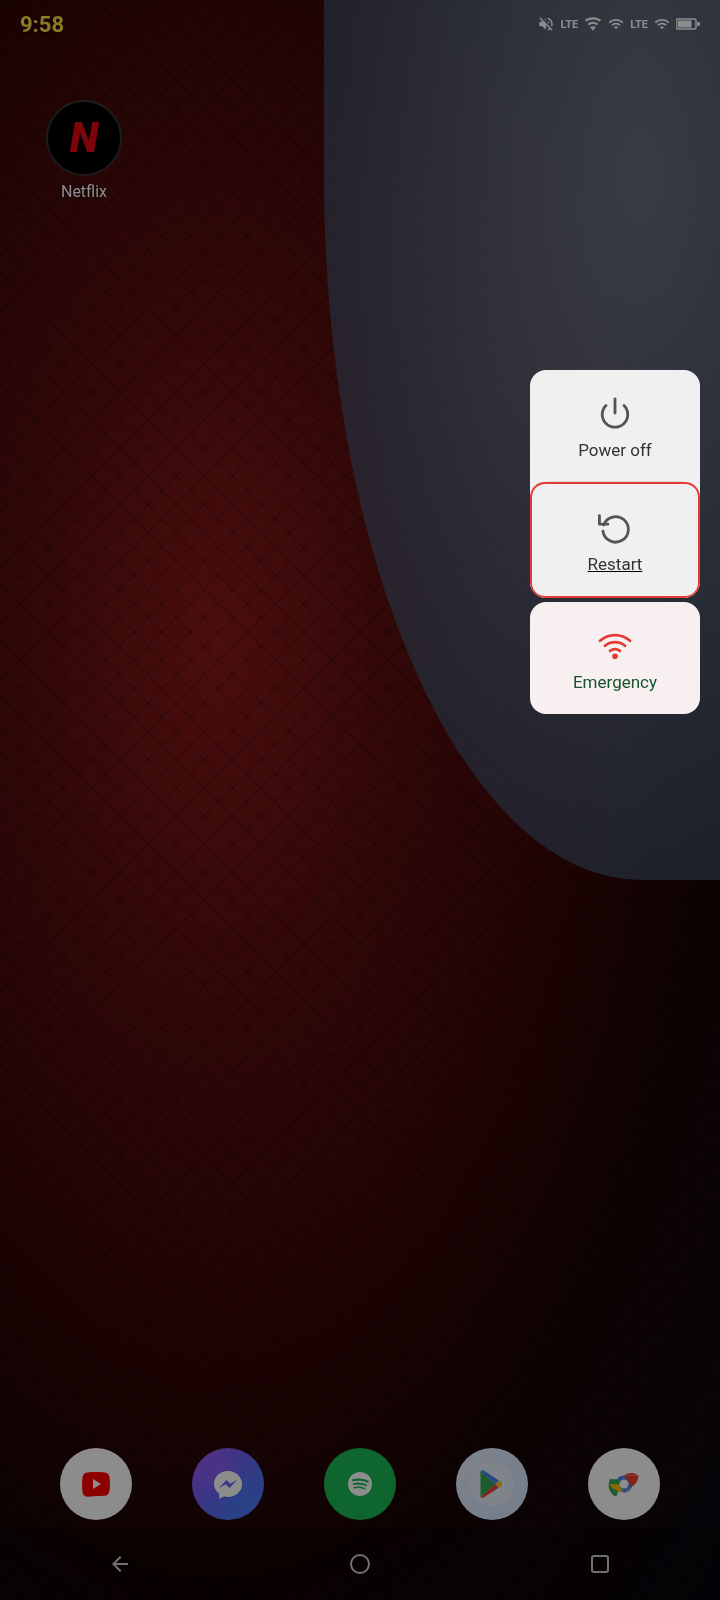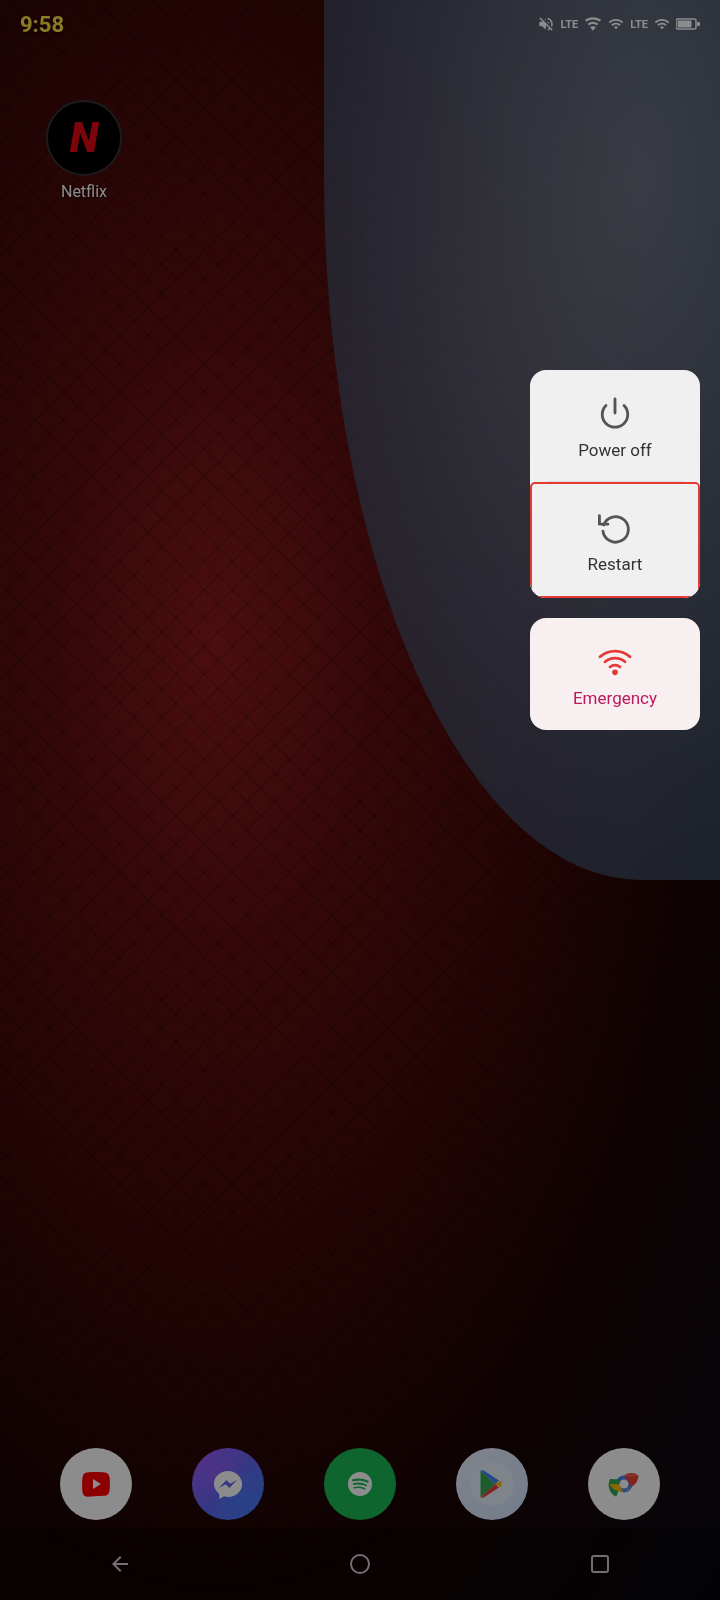--- a/index.html
+++ b/index.html
@@ -126,21 +126,21 @@
 
     
     .power-menu {
       position: absolute;
       top: 370px;
       right: 20px;
       width: 170px;
       z-index: 200;
       display: flex;
       flex-direction: column;
-      gap: 20px;
+      gap: 4px;
     }
 
     .power-menu-group1 {
       background: #f0f0f0;
       border-radius: 16px;
       overflow: hidden;
       display: flex;
       flex-direction: column;
     }
 
@@ -160,43 +160,44 @@
       position: absolute;
       bottom: 0;
       left: 16px;
       right: 16px;
       height: 1px;
       background: rgba(0,0,0,0.08);
     }
 
     .power-menu-item.restart {
       border: 2.5px solid #e53935;
-      border-radius: 5px;
+      border-radius: 15px;
       background: #f0f0f0;
+      text-decoration: underline;
     }
 
     .power-menu-icon-svg {
       width: 34px;
       height: 34px;
     }
 
     .power-menu-label {
       font-size: 17px;
       color: #333;
       font-weight: 400;
     }
 
     .power-menu-group2 {
       background: #f8f0f0;
       border-radius: 16px;
       overflow: hidden;
     }
 
     .emergency-label {
-      color: #be185d;
+      color: #14532d;
       font-size: 17px;
       font-weight: 400;
     }
 
     
     .dock {
       position: absolute;
       bottom: 80px;
       left: 0;
       right: 0;

